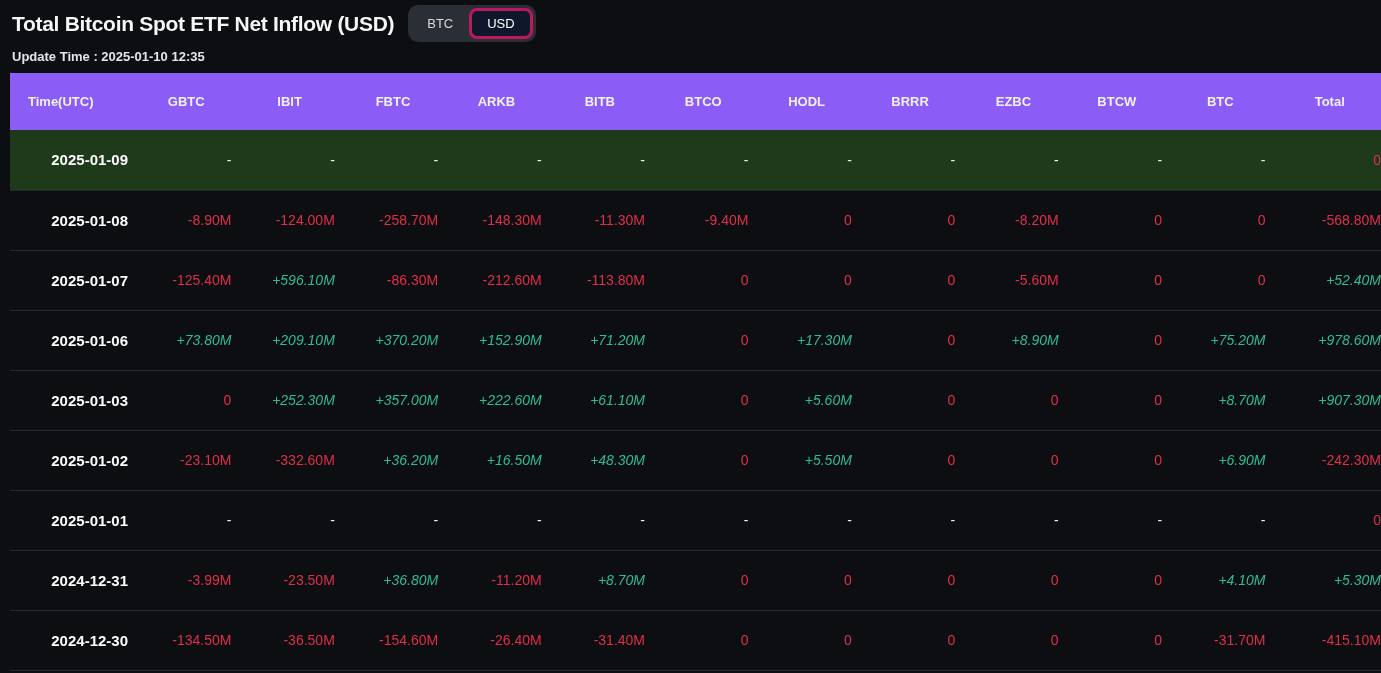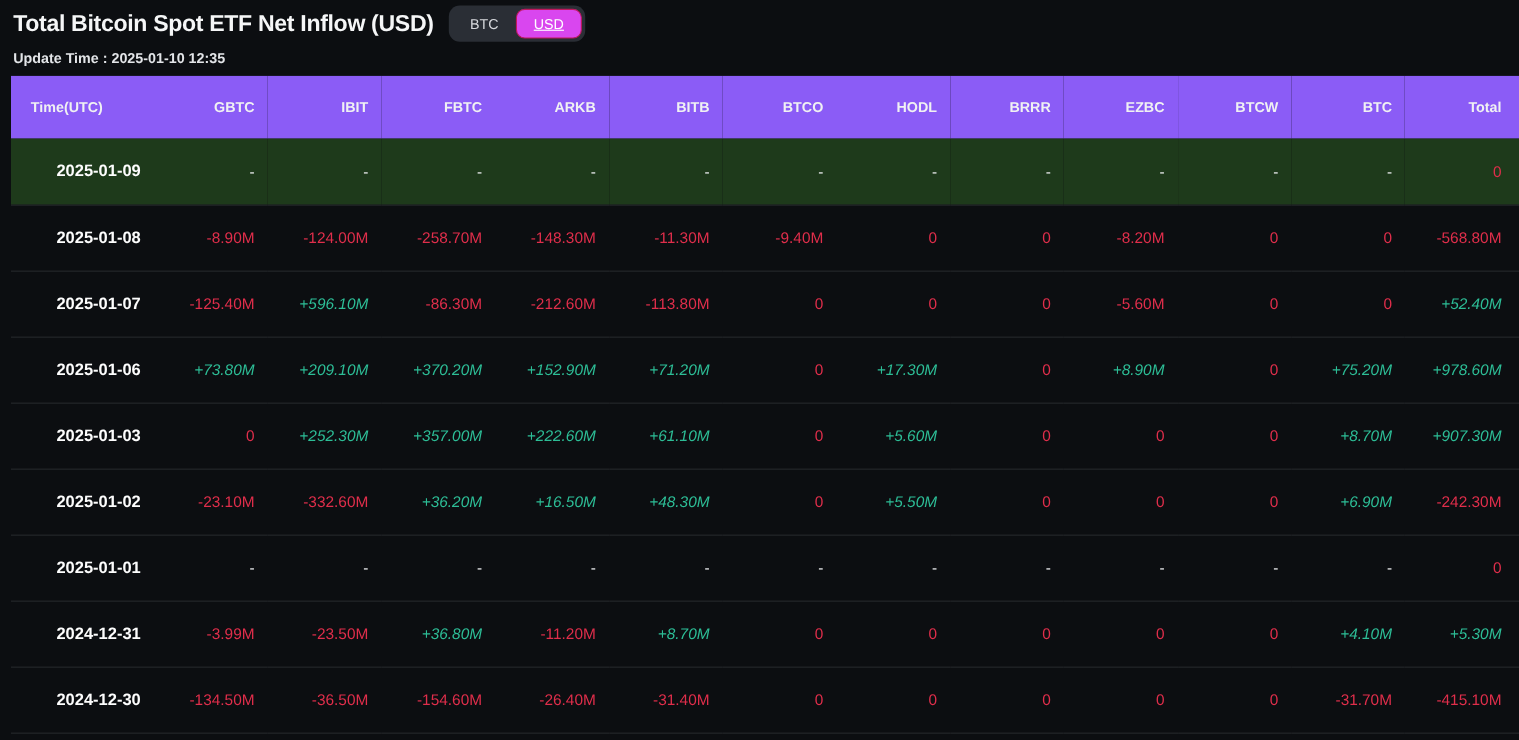--- a/index.html
+++ b/index.html
@@ -27,44 +27,43 @@
   .toggle-opt {
     font-size: 13px;
     padding: 6px 15px;
     border-radius: 8px;
     border: 1px solid transparent;
     color: #d6d8dc;
     cursor: pointer;
     line-height: 1;
   }
   .toggle-opt.selected {
-    background: #d946ef;
-    border: 1px solid #be185d;
+    background: #0f172a;
+    border: 3px solid #be185d;
     color: #ffffff;
-    text-decoration: underline;
   }
   .update-time {
     margin-top: 7px;
     font-size: 13px;
     font-weight: 700;
     color: #e3e5e8;
   }
   .table-wrap { margin: 9px 0 0 10px; width: 1371px; }
   table {
     width: 100%;
     border-collapse: collapse;
     table-layout: fixed;
   }
   thead tr { background: #8b5cf6; height: 57px; }
   th {
     font-size: 13px; font-weight: 700; color: #f0f1f3;
-    text-align: right; padding-right: 12px; white-space: nowrap;
+    text-align: center; padding-right: 12px; white-space: nowrap;
   }
   th:first-child { text-align: left; padding-left: 18px; width: 130px; }
-  th:last-child, td:last-child { padding-right: 16px; }
+  th:last-child, td:last-child { padding-right: 0; }
   tbody tr { height: 60px; border-bottom: 1px solid #26282c; }
   tbody tr.highlight { background: #1e3a1b; }
   td {
     font-size: 14px; text-align: right; padding-right: 12px;
     white-space: nowrap;
   }
   td.date {
     text-align: right; padding-left: 18px;
     font-weight: 700; font-size: 15px; color: #fdfdfd;
   }

